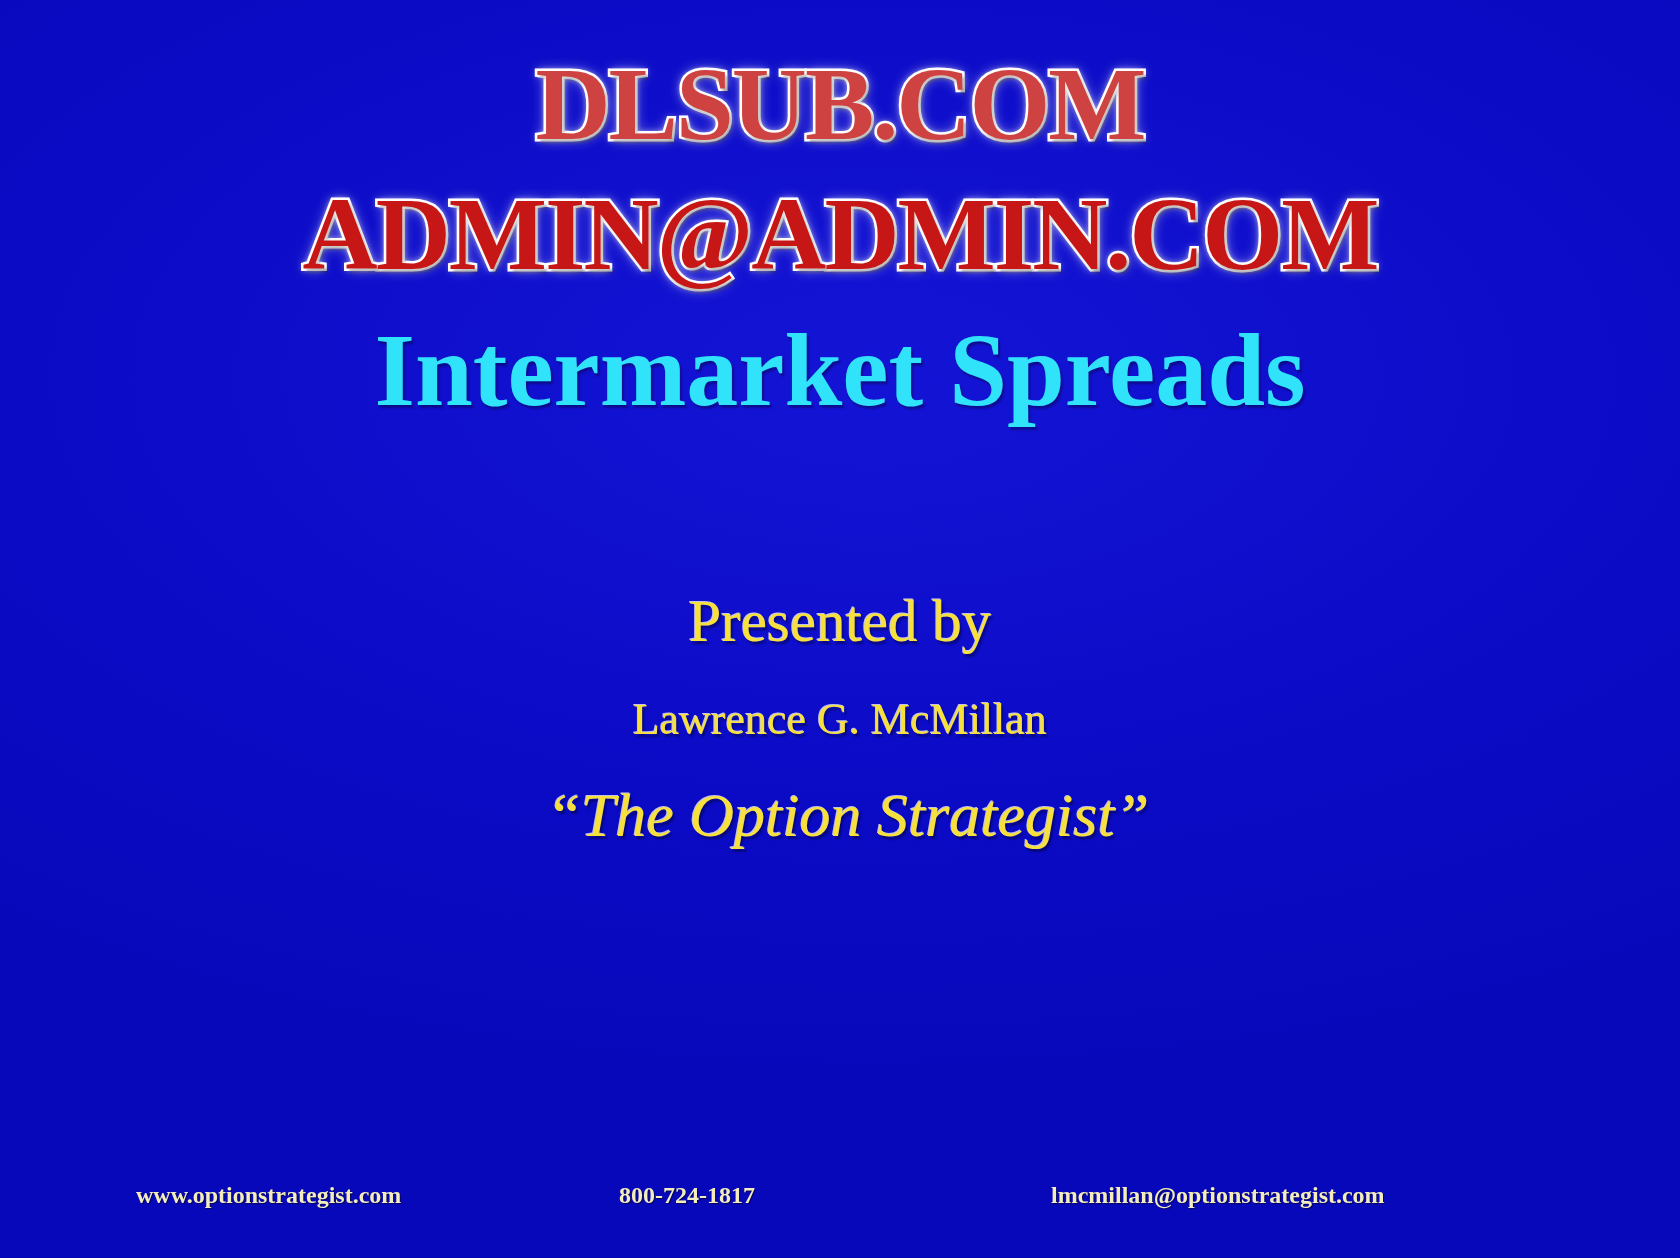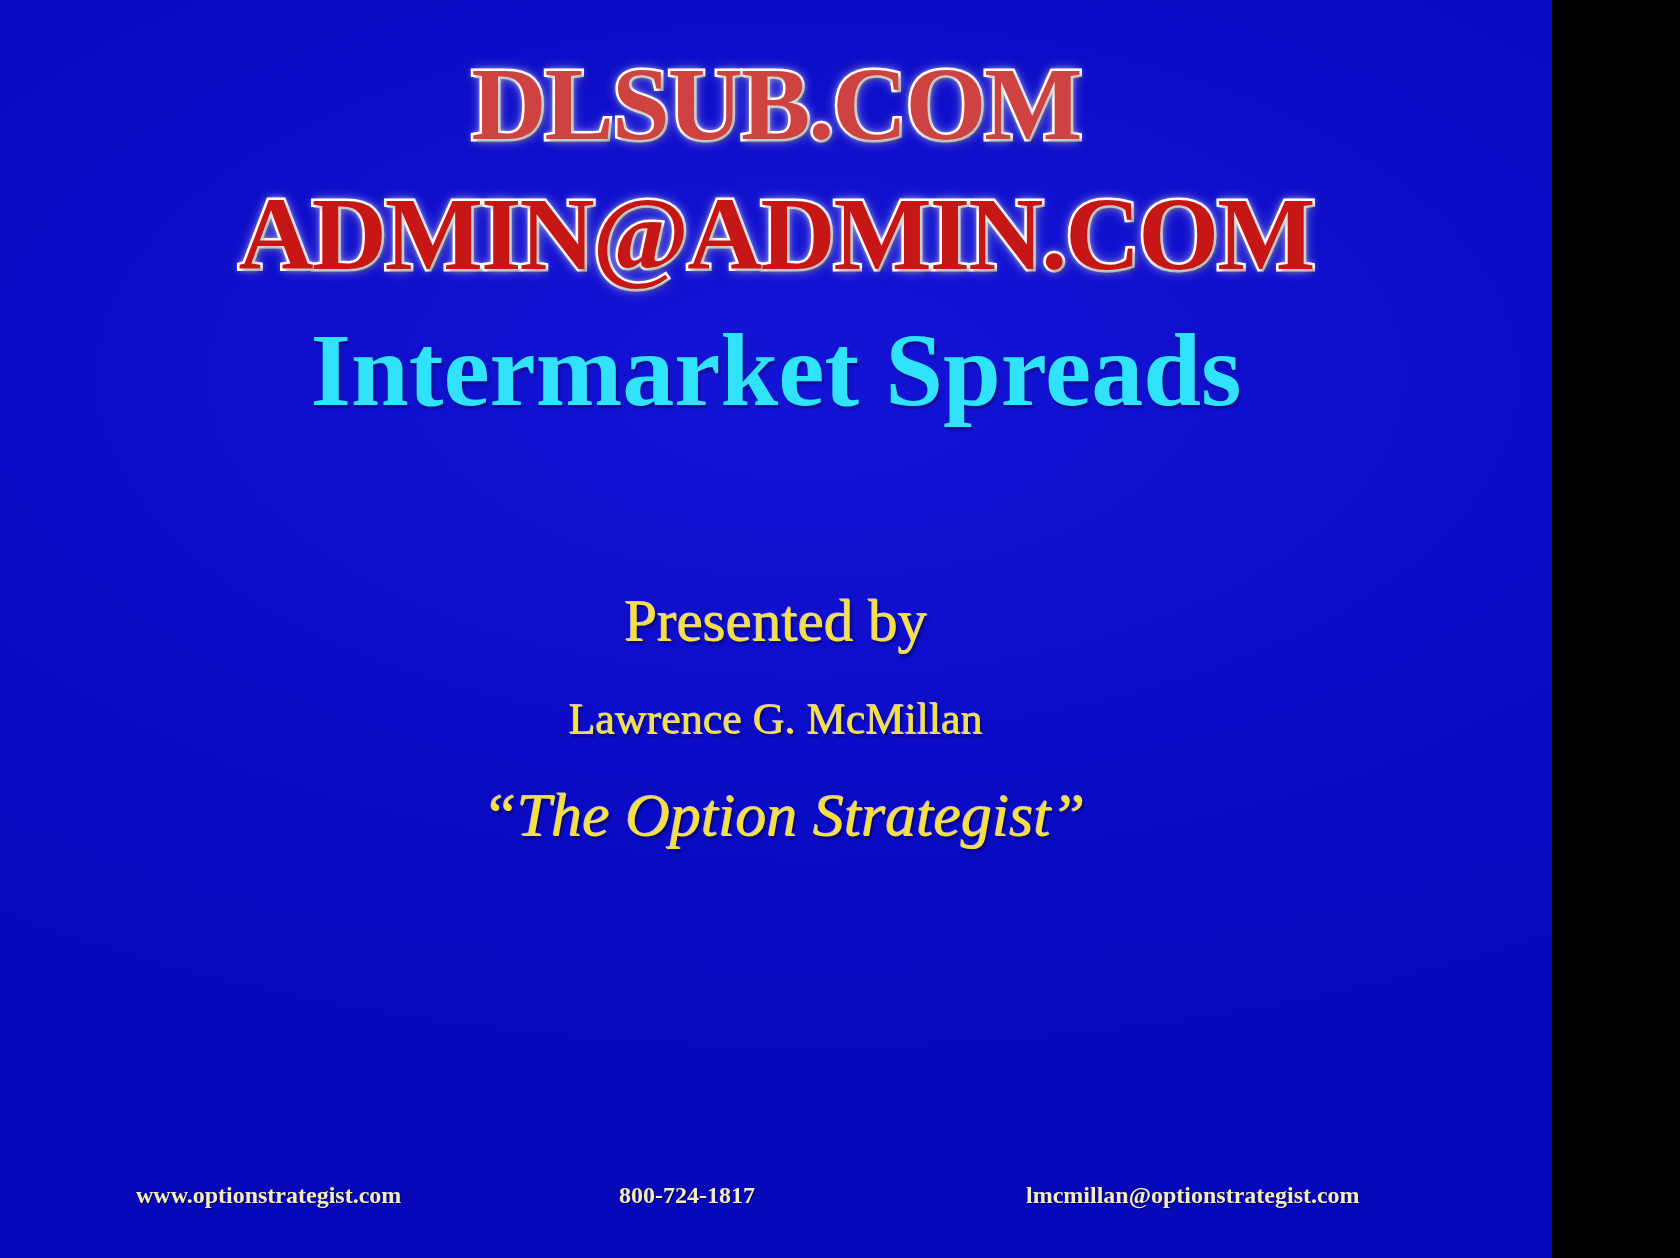--- a/index.html
+++ b/index.html
@@ -3,21 +3,21 @@
 <meta charset="utf-8">
 <title>Intermarket Spreads</title>
 <style>
   html, body {
     margin: 0;
     padding: 0;
     background: #000;
   }
   #slide {
     position: relative;
-    width: 1552px;
+    width: 1680px;
     height: 1258px;
     overflow: hidden;
     background: #0d0dcc;
     background-image:
       radial-gradient(ellipse 1400px 700px at 52% 30%, #1414d6 0%, #0b0bc6 60%, #0808bb 100%);
     font-family: "Liberation Serif", "DejaVu Serif", serif;
     -webkit-font-smoothing: antialiased;
   }
 
   
@@ -118,21 +118,21 @@
   .footer-cell {
     font-family: "Liberation Serif", "DejaVu Serif", serif;
     font-size: 24px;
     font-weight: bold;
     color: #f3edbe;
     white-space: nowrap;
     text-shadow: 1px 1px 1px rgba(0,0,0,0.55);
   }
   #footer-website  { position: absolute; left: 136px;  }
   #footer-phone    { position: absolute; left: 619px;  }
-  #footer-email    { position: absolute; left: 1026px; text-align: center; }
+  #footer-email    { position: absolute; left: 1051px; text-align: center; }
 </style>
 </head>
 <body>
 
 <div id="slide">
 
   <div class="wm-wrap" id="wm-line1">
     <span class="wm">DLSUB.COM</span>
   </div>
 

